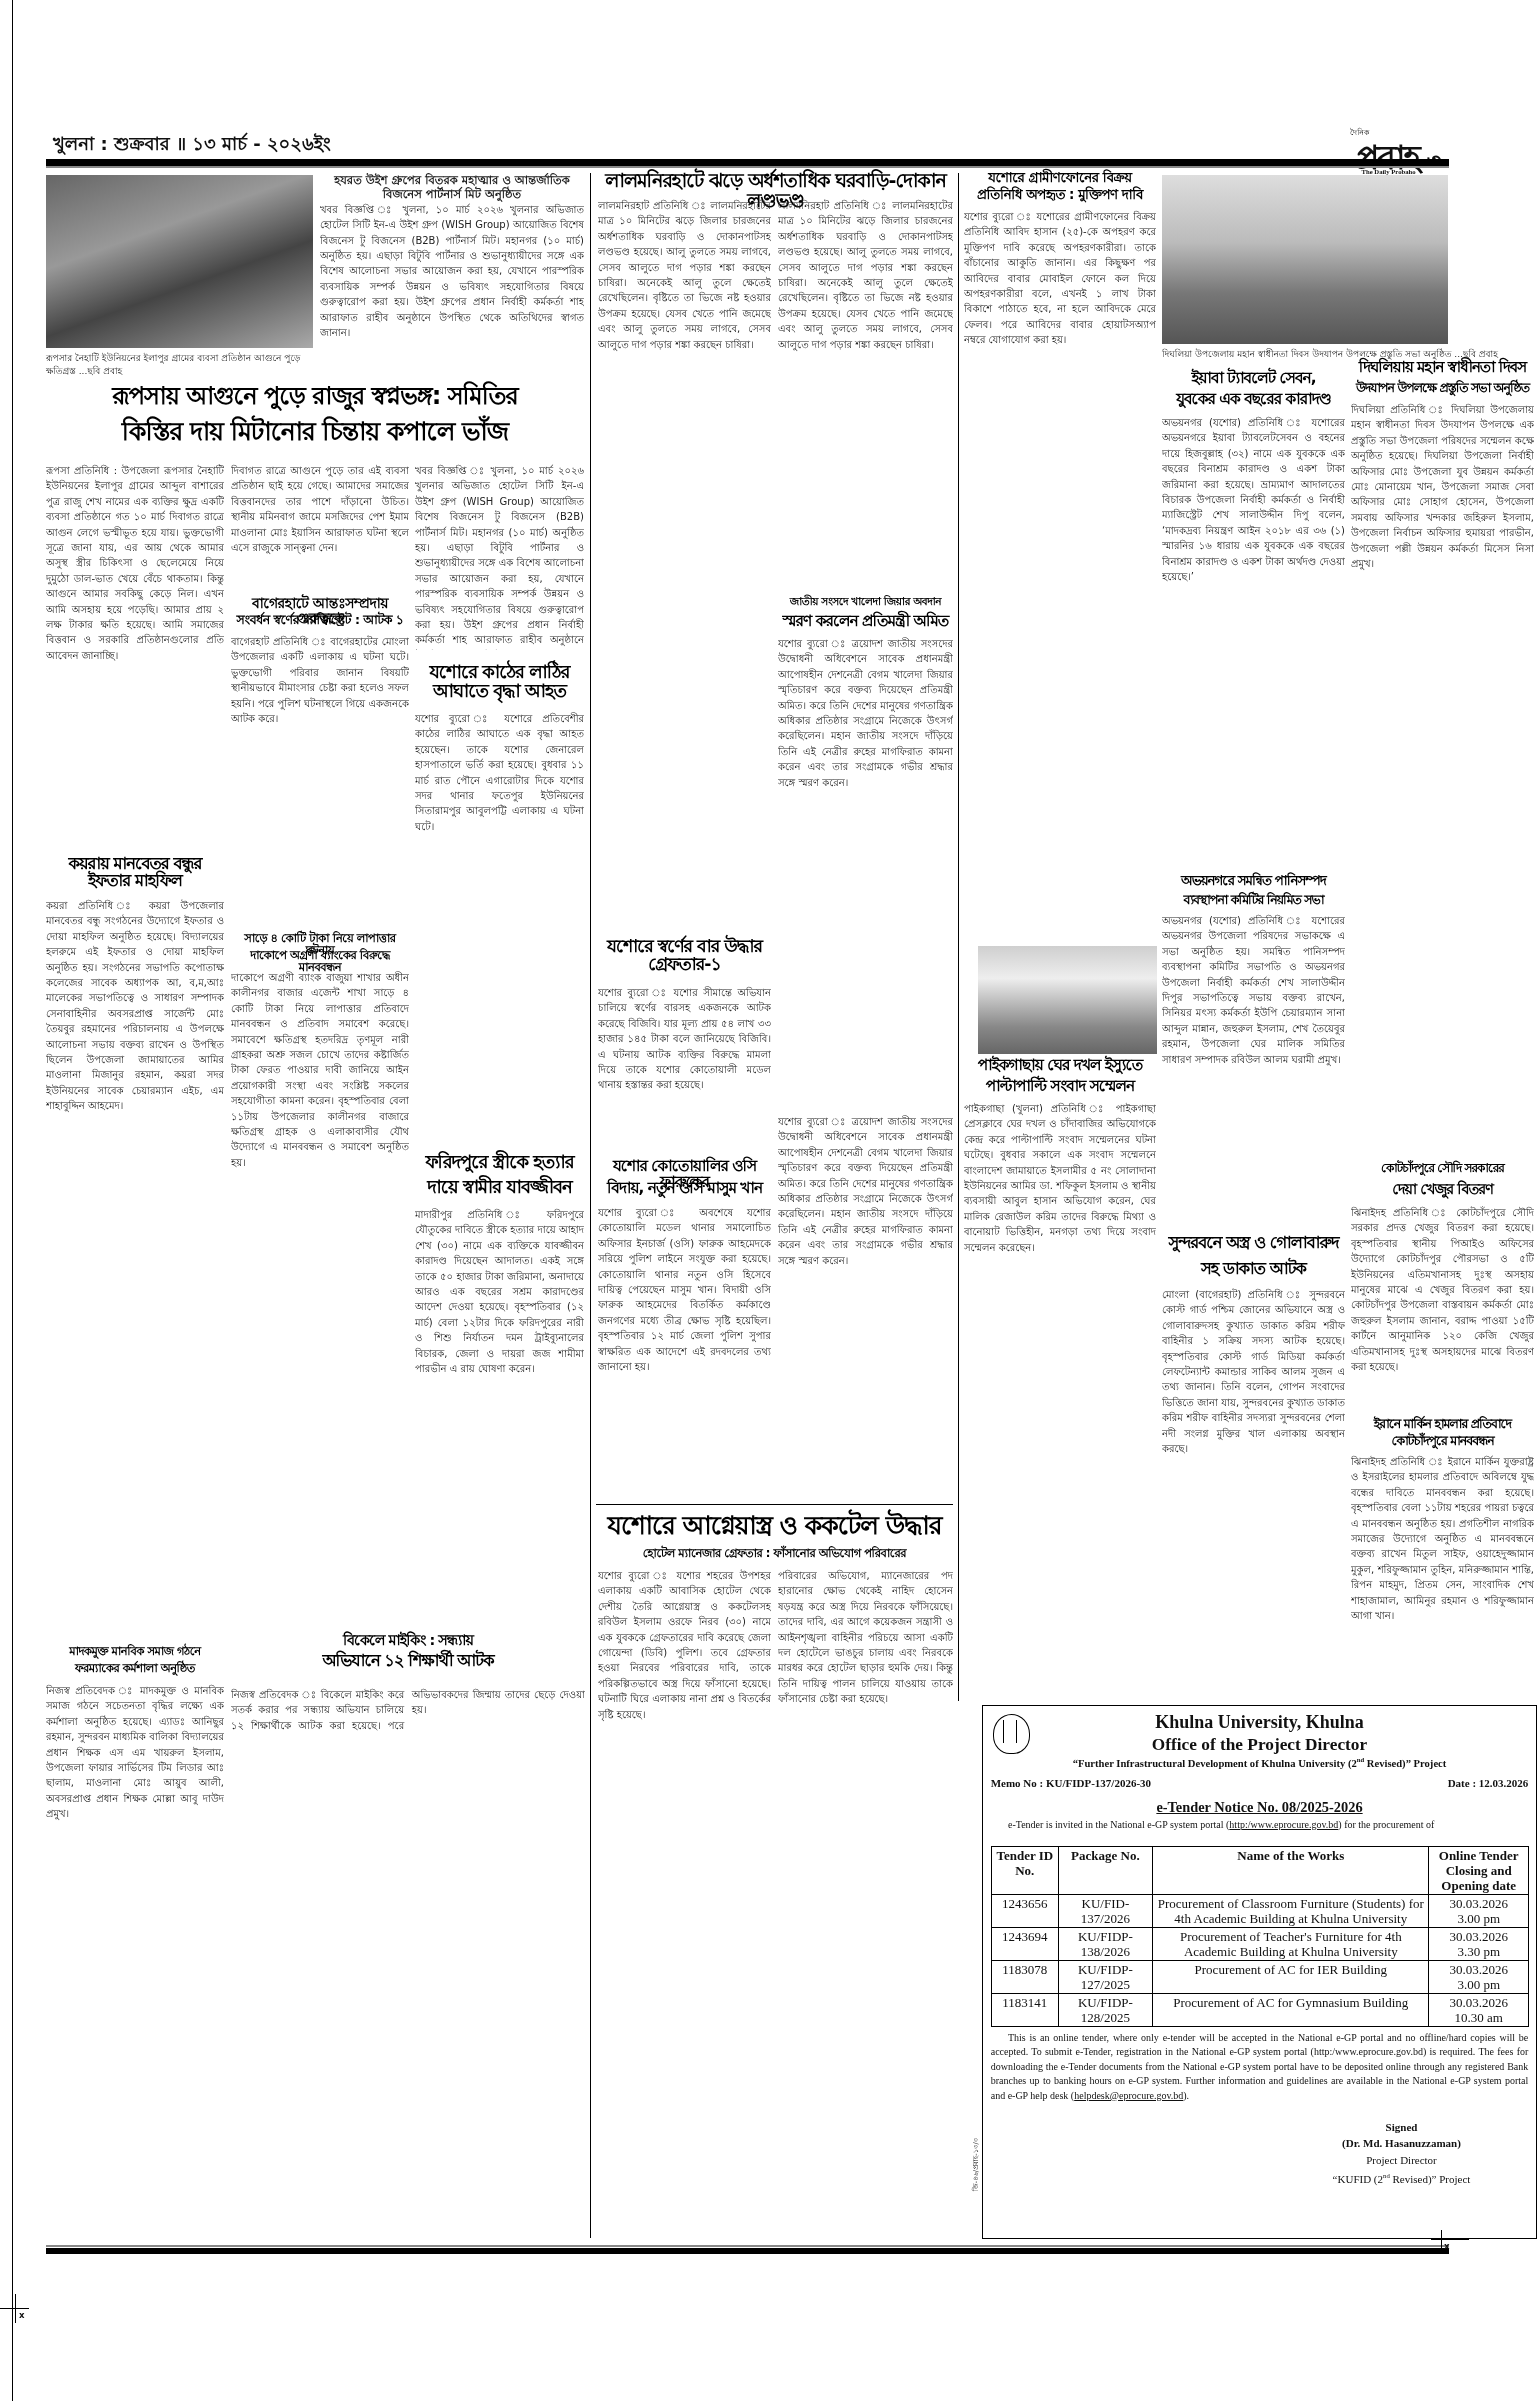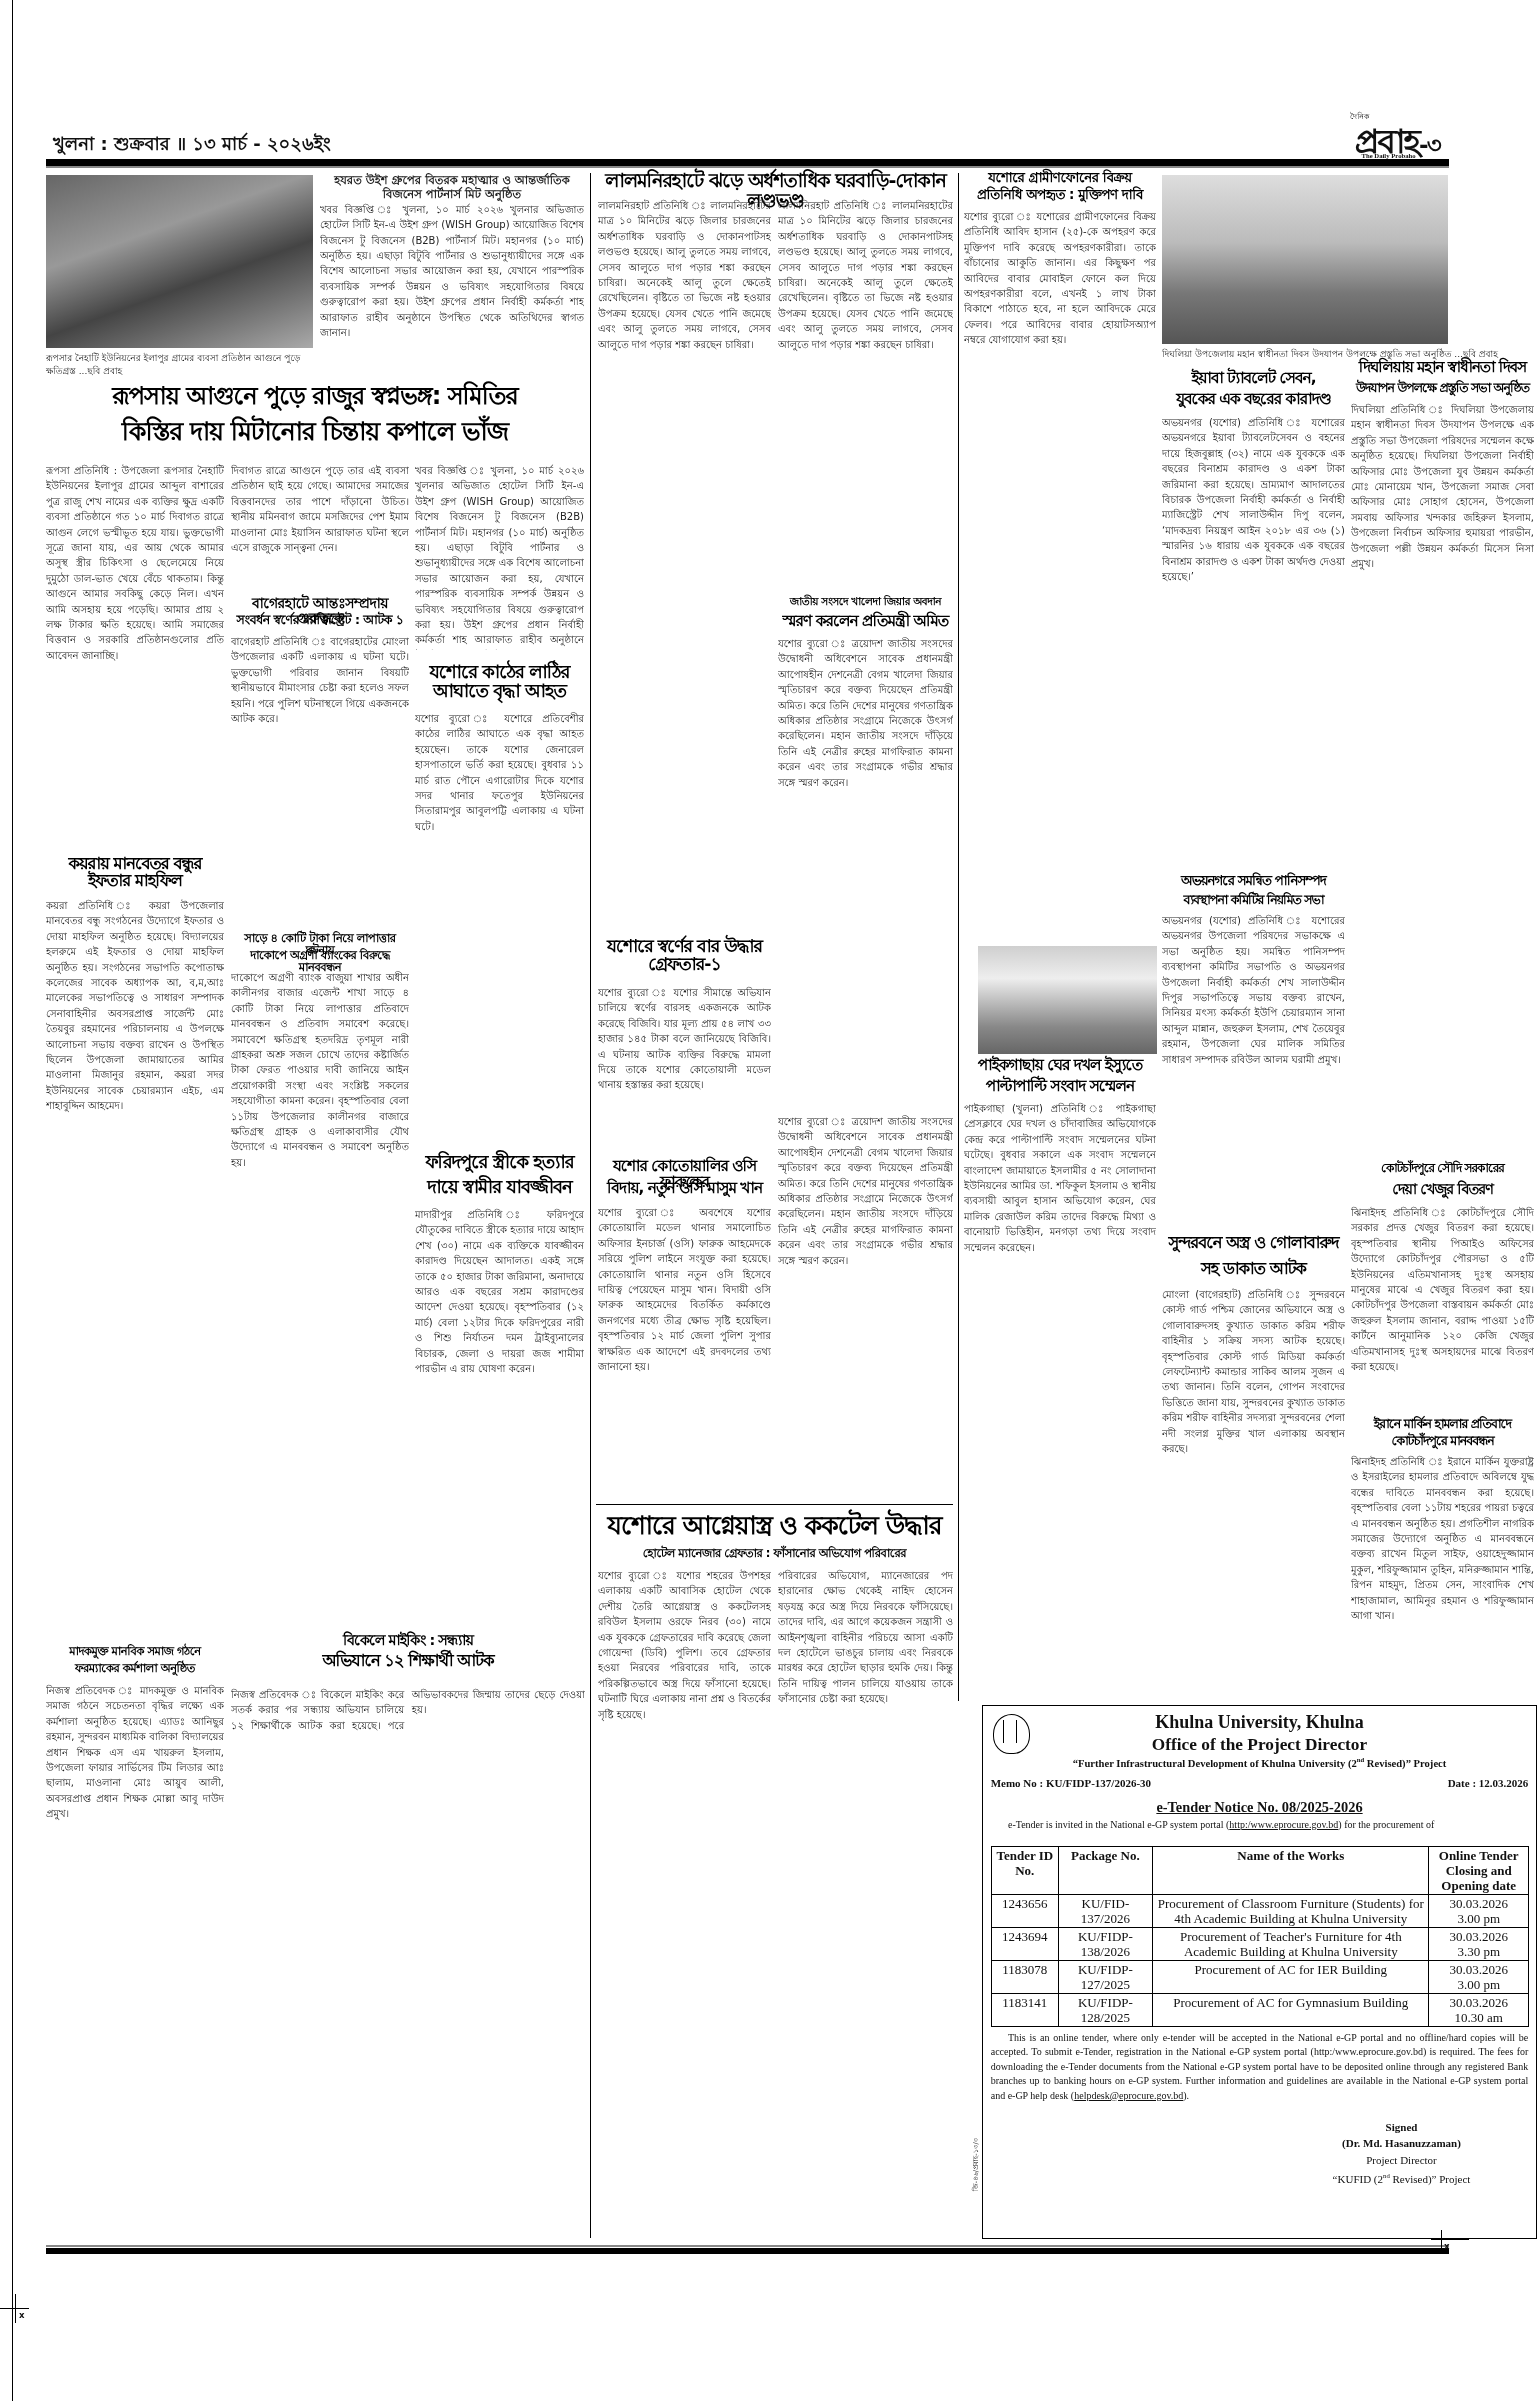--- a/index.html
+++ b/index.html
@@ -1,19 +1,19 @@
 <!DOCTYPE html>
 <html><head>
 <meta charset="utf-8">
 <style>
   html,body{margin:0;padding:0;background:#fff;}
   body{width:1537px;height:2402px;position:relative;overflow:hidden;font-family:"DejaVu Sans",sans-serif;color:#111;}
   .frame-line{position:absolute;left:11.5px;top:0;width:1px;height:2402px;background:#000;}
   .folio{position:absolute;left:53px;top:130px;font-size:18px;font-weight:bold;}
-  .logo{position:absolute;left:1350px;top:108px;width:115px;height:53px;text-align:center;}
+  .logo{position:absolute;left:1350px;top:124px;width:115px;height:53px;text-align:center;}
   .logo .sub{position:absolute;left:0;top:1.9px;font-size:7.7px;}
   .logo .name{position:absolute;left:4.8px;top:7.7px;font-size:33px;font-weight:900;letter-spacing:-1.9px;}
   .logo .pg{font-size:23px;}
   .logo .en{position:absolute;left:11.5px;top:44px;font-size:6.7px;font-weight:bold;font-family:"Liberation Serif",serif;}
   .rule-top{position:absolute;left:46px;top:159px;width:1403px;height:6.7px;background:#000;}
   .rule-top2{position:absolute;left:46px;top:166px;width:1403px;height:1.9px;background:#888;}
   .col{position:absolute;font-size:10px;line-height:15.4px;text-align:justify;overflow:hidden;color:#222;}
   .col p{margin:0;}
   .photo{position:absolute;background:linear-gradient(160deg,#666 0%,#999 35%,#444 60%,#aaa 100%);}
   .photo.room{background:linear-gradient(180deg,#ddd 0%,#bbb 40%,#777 70%,#555 100%);}

